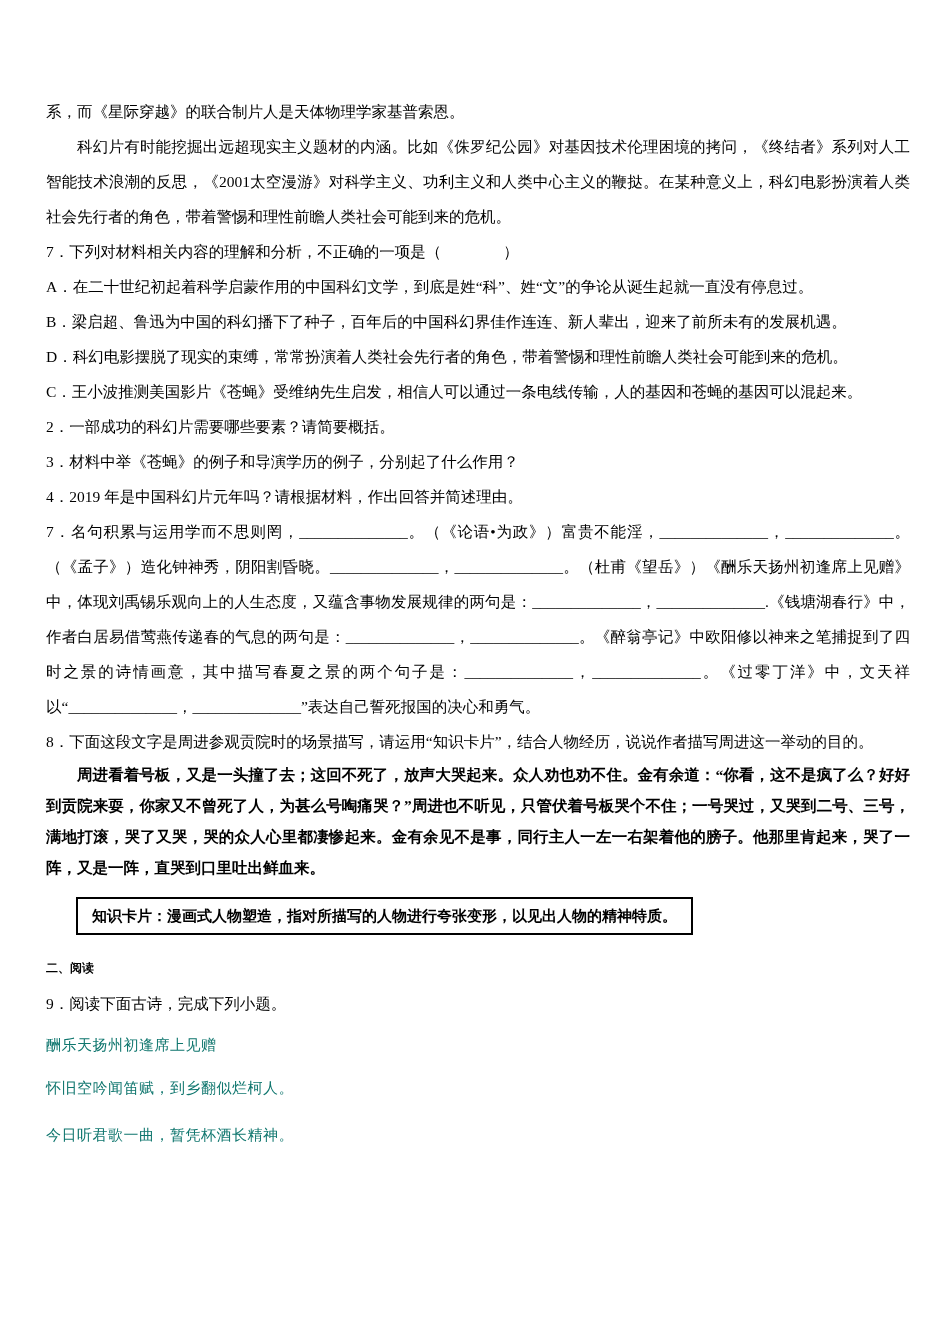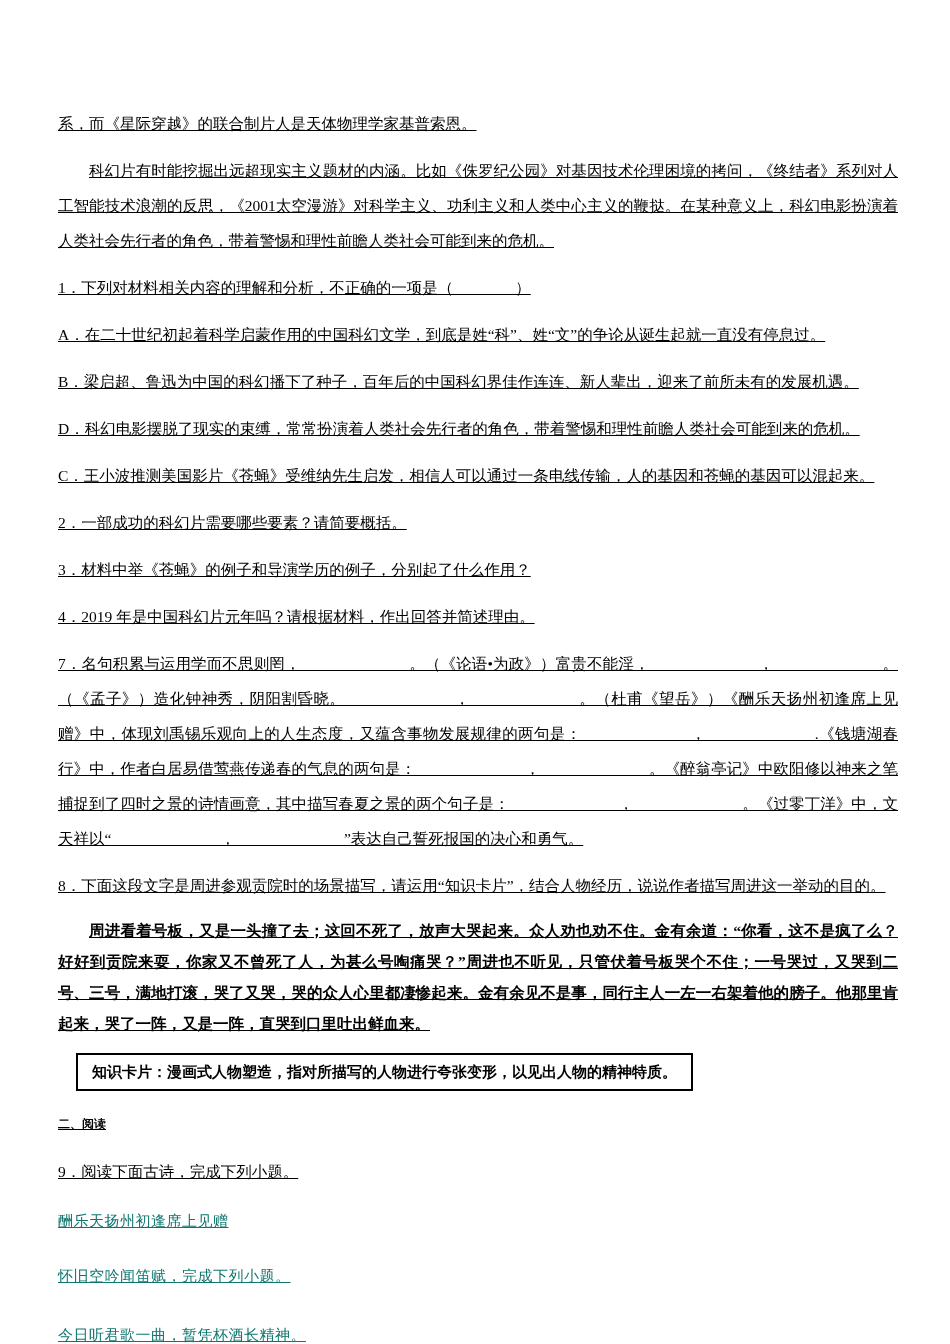--- a/index.html
+++ b/index.html
@@ -10,21 +10,21 @@
     color: #000000;
     font-family: "Liberation Serif", "DejaVu Serif", serif;
     overflow: hidden;
   }
   .page {
     padding: 94px 40px 0 46px;
     font-size: 15.5px;
     line-height: 35px;
     text-align: justify;
   }
-  .page p { margin: 12px; text-decoration: underline; }
+  .page p { margin: 0; }
   .indent { text-indent: 2em; }
   .passage {
     font-weight: bold;
     line-height: 31px;
   }
   .card {
     margin: 14px 0 16px 30px;
     border: 2px solid #000;
     padding: 3px 14px;
     width: fit-content;
@@ -49,21 +49,21 @@
 </style>
 </head>
 <body>
 
 <div class="page">
 
   <p>系，而《星际穿越》的联合制片人是天体物理学家基普索恩。</p>
 
   <p class="indent">科幻片有时能挖掘出远超现实主义题材的内涵。比如《侏罗纪公园》对基因技术伦理困境的拷问，《终结者》系列对人工智能技术浪潮的反思，《2001太空漫游》对科学主义、功利主义和人类中心主义的鞭挞。在某种意义上，科幻电影扮演着人类社会先行者的角色，带着警惕和理性前瞻人类社会可能到来的危机。</p>
 
-  <p>1．下列对材料相关内容的理解和分析，不正确的一项是（　　　　）</p>
+  <p>7．下列对材料相关内容的理解和分析，不正确的一项是（　　　　）</p>
   <p>A．在二十世纪初起着科学启蒙作用的中国科幻文学，到底是姓“科”、姓“文”的争论从诞生起就一直没有停息过。</p>
   <p>B．梁启超、鲁迅为中国的科幻播下了种子，百年后的中国科幻界佳作连连、新人辈出，迎来了前所未有的发展机遇。</p>
   <p>D．科幻电影摆脱了现实的束缚，常常扮演着人类社会先行者的角色，带着警惕和理性前瞻人类社会可能到来的危机。</p>
   <p>C．王小波推测美国影片《苍蝇》受维纳先生启发，相信人可以通过一条电线传输，人的基因和苍蝇的基因可以混起来。</p>
 
   <p>2．一部成功的科幻片需要哪些要素？请简要概括。</p>
   <p>3．材料中举《苍蝇》的例子和导演学历的例子，分别起了什么作用？</p>
   <p>4．2019 年是中国科幻片元年吗？请根据材料，作出回答并简述理由。</p>
 
   <p>7．名句积累与运用学而不思则罔，______________。（《论语•为政》）富贵不能淫，______________，______________。（《孟子》）造化钟神秀，阴阳割昏晓。______________，______________。（杜甫《望岳》）《酬乐天扬州初逢席上见赠》中，体现刘禹锡乐观向上的人生态度，又蕴含事物发展规律的两句是：______________，______________.《钱塘湖春行》中，作者白居易借莺燕传递春的气息的两句是：______________，______________。《醉翁亭记》中欧阳修以神来之笔捕捉到了四时之景的诗情画意，其中描写春夏之景的两个句子是：______________，______________。《过零丁洋》中，文天祥以“______________，______________”表达自己誓死报国的决心和勇气。</p>
@@ -73,17 +73,17 @@
 
   <div class="card">
     <span>知识卡片：</span><span>漫画式人物塑造，指对所描写的人物进行夸张变形，以见出人物的精神特质。</span>
   </div>
 
   <p class="section-heading">二、阅读</p>
   <p>9．阅读下面古诗，完成下列小题。</p>
 
   <div class="poem">
     <p class="poem-title">酬乐天扬州初逢席上见赠</p>
-    <p>怀旧空吟闻笛赋，完成下列小题。</p>
+    <p>怀旧空吟闻笛赋，到乡翻似烂柯人。</p>
     <p>今日听君歌一曲，暂凭杯酒长精神。</p>
   </div>
 
 </div>
 
 </body></html>

